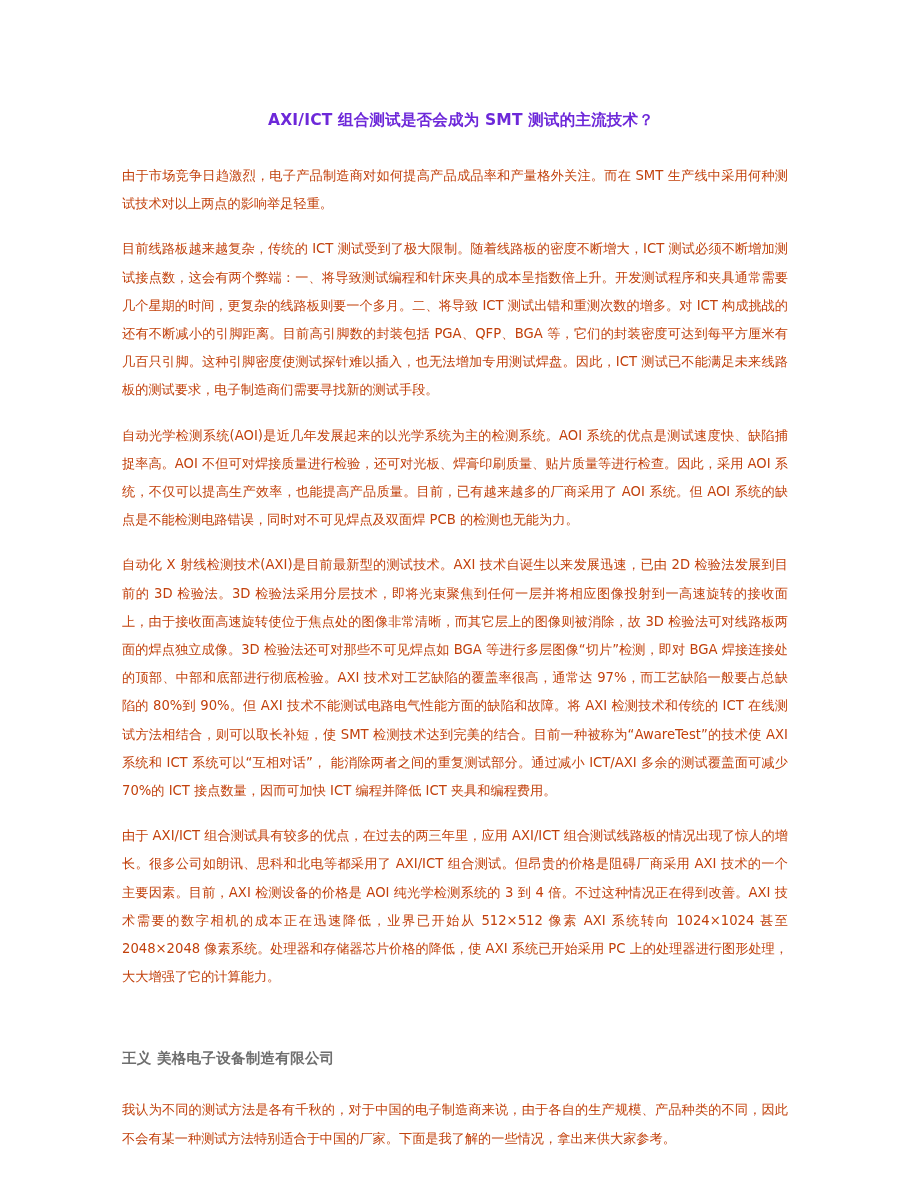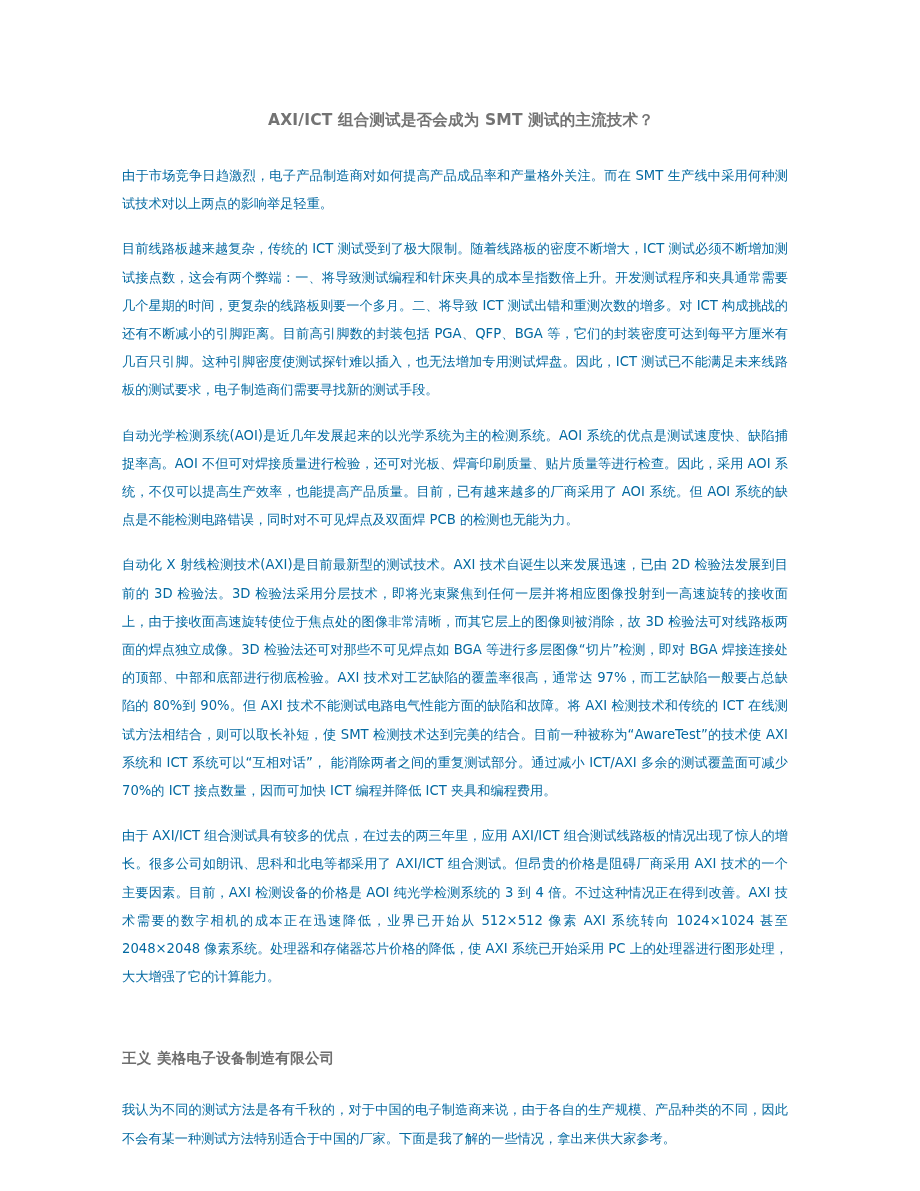--- a/index.html
+++ b/index.html
@@ -22,30 +22,30 @@
   }
   .content {
     position: absolute;
     left: 122px;
     top: 108px;
     width: 678px;
   }
   .doc-title {
     font-size: 15.5px;
     font-weight: bold;
-    color: #737373;
+    color: #6d28d9;
     text-align: center;
     line-height: 24px;
     margin: 0 0 30px 0;
     letter-spacing: 0.2px;
   }
   .para {
     font-size: 13.2px;
     line-height: 28.2px;
-    color: #0369a1;
+    color: #c2410c;
     text-align: justify;
     text-justify: inter-ideograph;
     margin: 0 12px 17px 0;
     word-break: break-word;
   }
   .para:last-child {
     margin-bottom: 0;
   }
   .author-line {
     font-size: 14.5px;

